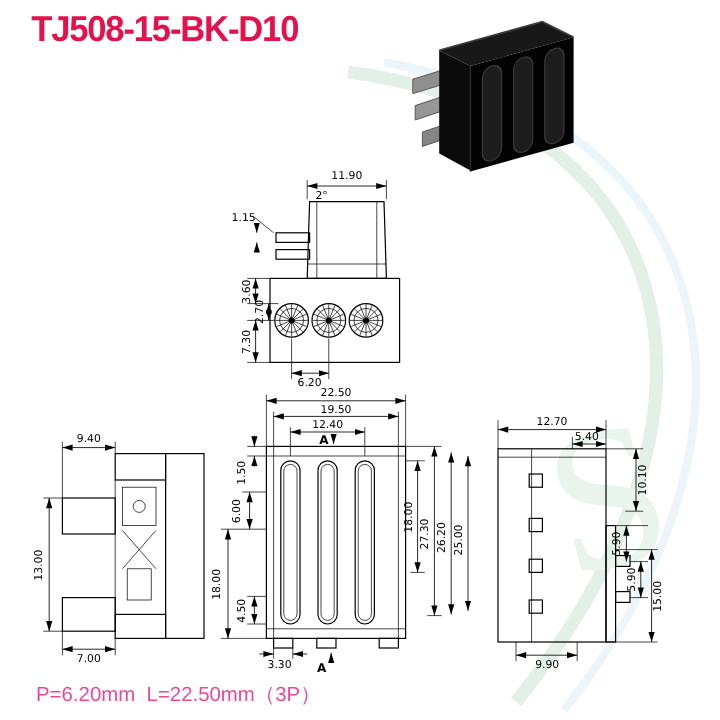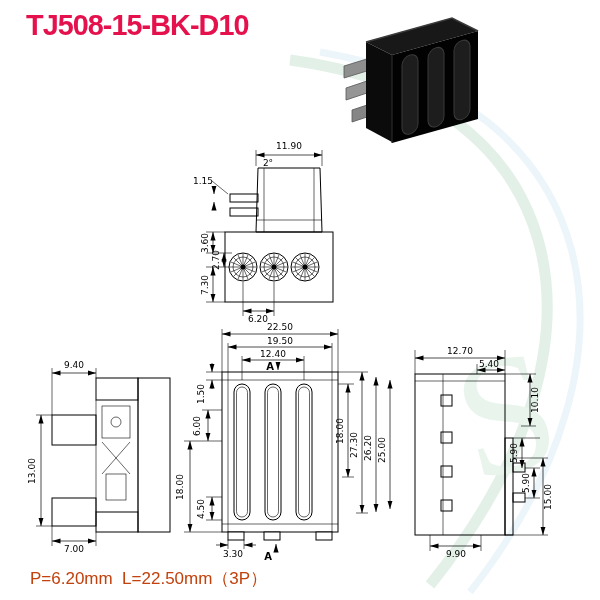--- a/index.html
+++ b/index.html
@@ -4,21 +4,21 @@
 <style>
   *{margin:0;padding:0;box-sizing:border-box}
   html,body{width:600px;height:600px;background:#ffffff;overflow:hidden;
     font-family:"DejaVu Sans",sans-serif}
   .page{position:absolute;inset:0;width:600px;height:600px}
   .title{position:absolute;left:26px;top:8px;
     font-family:"Liberation Sans",sans-serif;font-size:30px;font-weight:800;
     color:#e5114d;letter-spacing:-1px;transform:scaleX(.96);transform-origin:left top;
     white-space:pre}
   .footer{position:absolute;left:30px;top:567px;
-    font-family:"Liberation Sans",sans-serif;font-size:17px;color:#c2410c;white-space:pre}
+    font-family:"Liberation Sans",sans-serif;font-size:17px;color:#ec4899;white-space:pre}
   svg{position:absolute;inset:0}
   .dim{font-family:"DejaVu Sans",sans-serif;font-size:9px;fill:#000;stroke:none}
   .sec{font-family:"DejaVu Sans",sans-serif;font-size:10px;font-weight:bold;fill:#000;stroke:none}
   .ln{stroke:#000;stroke-width:1;fill:none}
   .lnf{stroke:#000;stroke-width:1;fill:#ffffff}
   .thin{stroke:#000;stroke-width:.6;fill:none}
   .dl{stroke:#000;stroke-width:.7;fill:none}
 </style>
 </head>
 <body>

